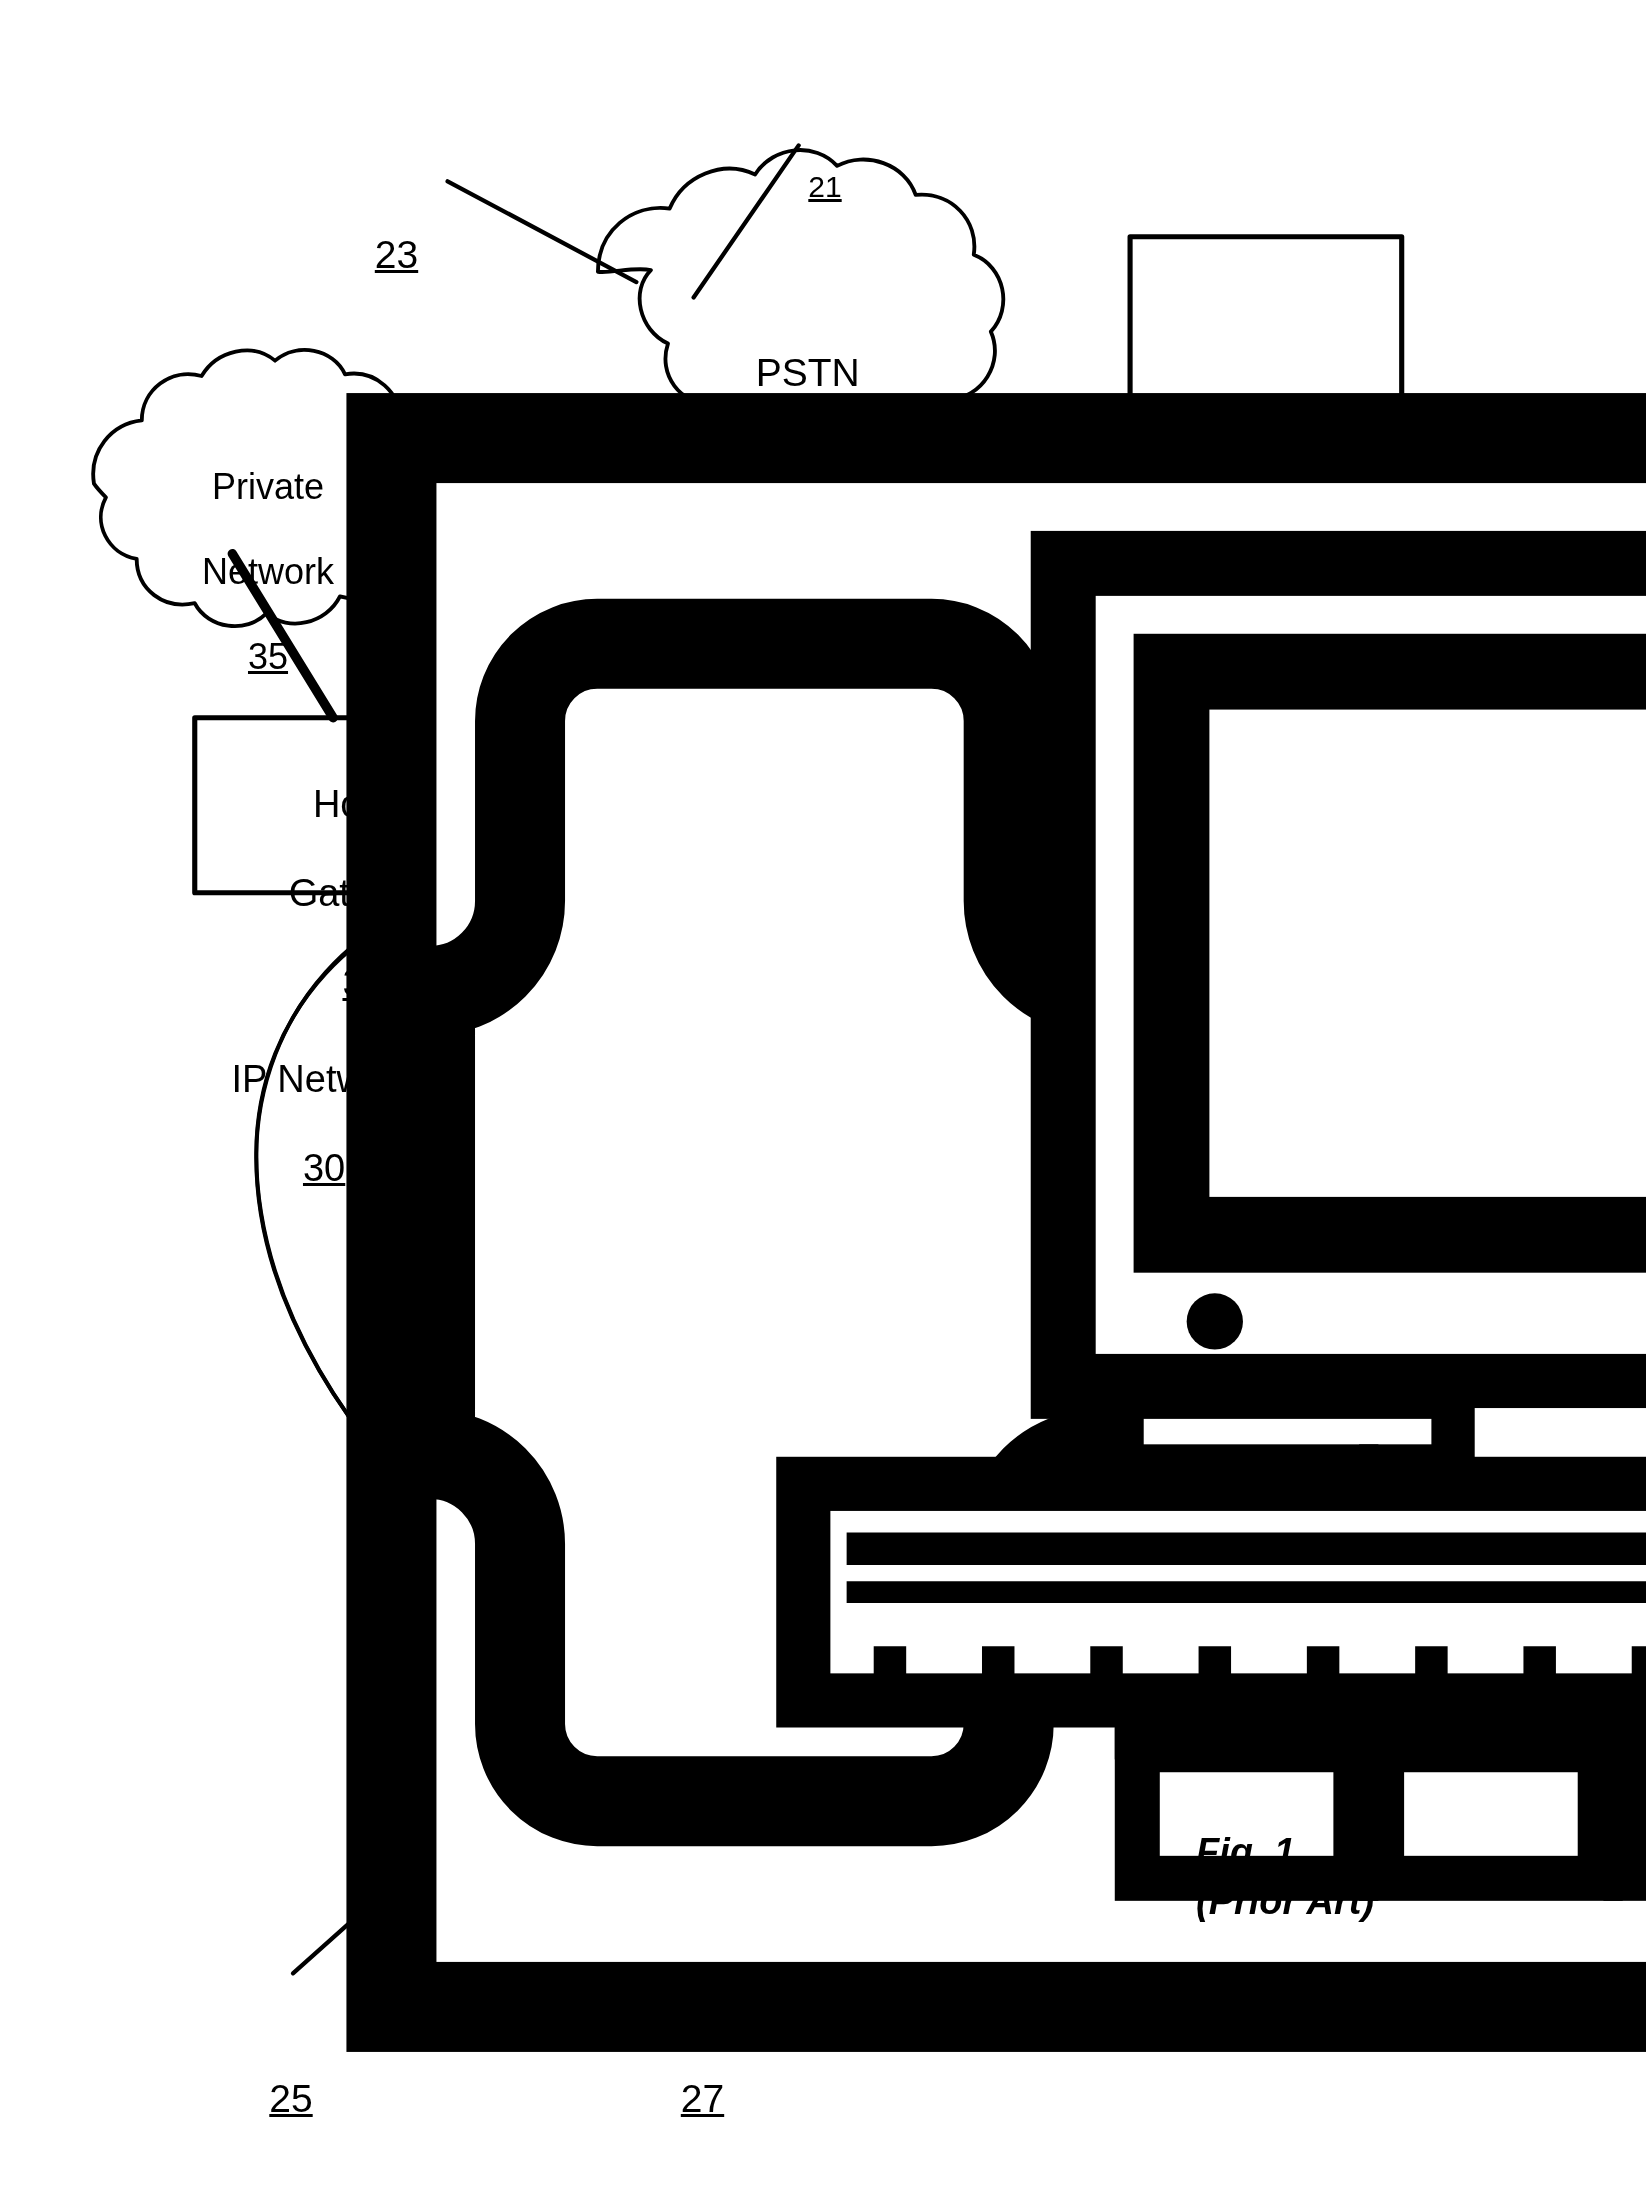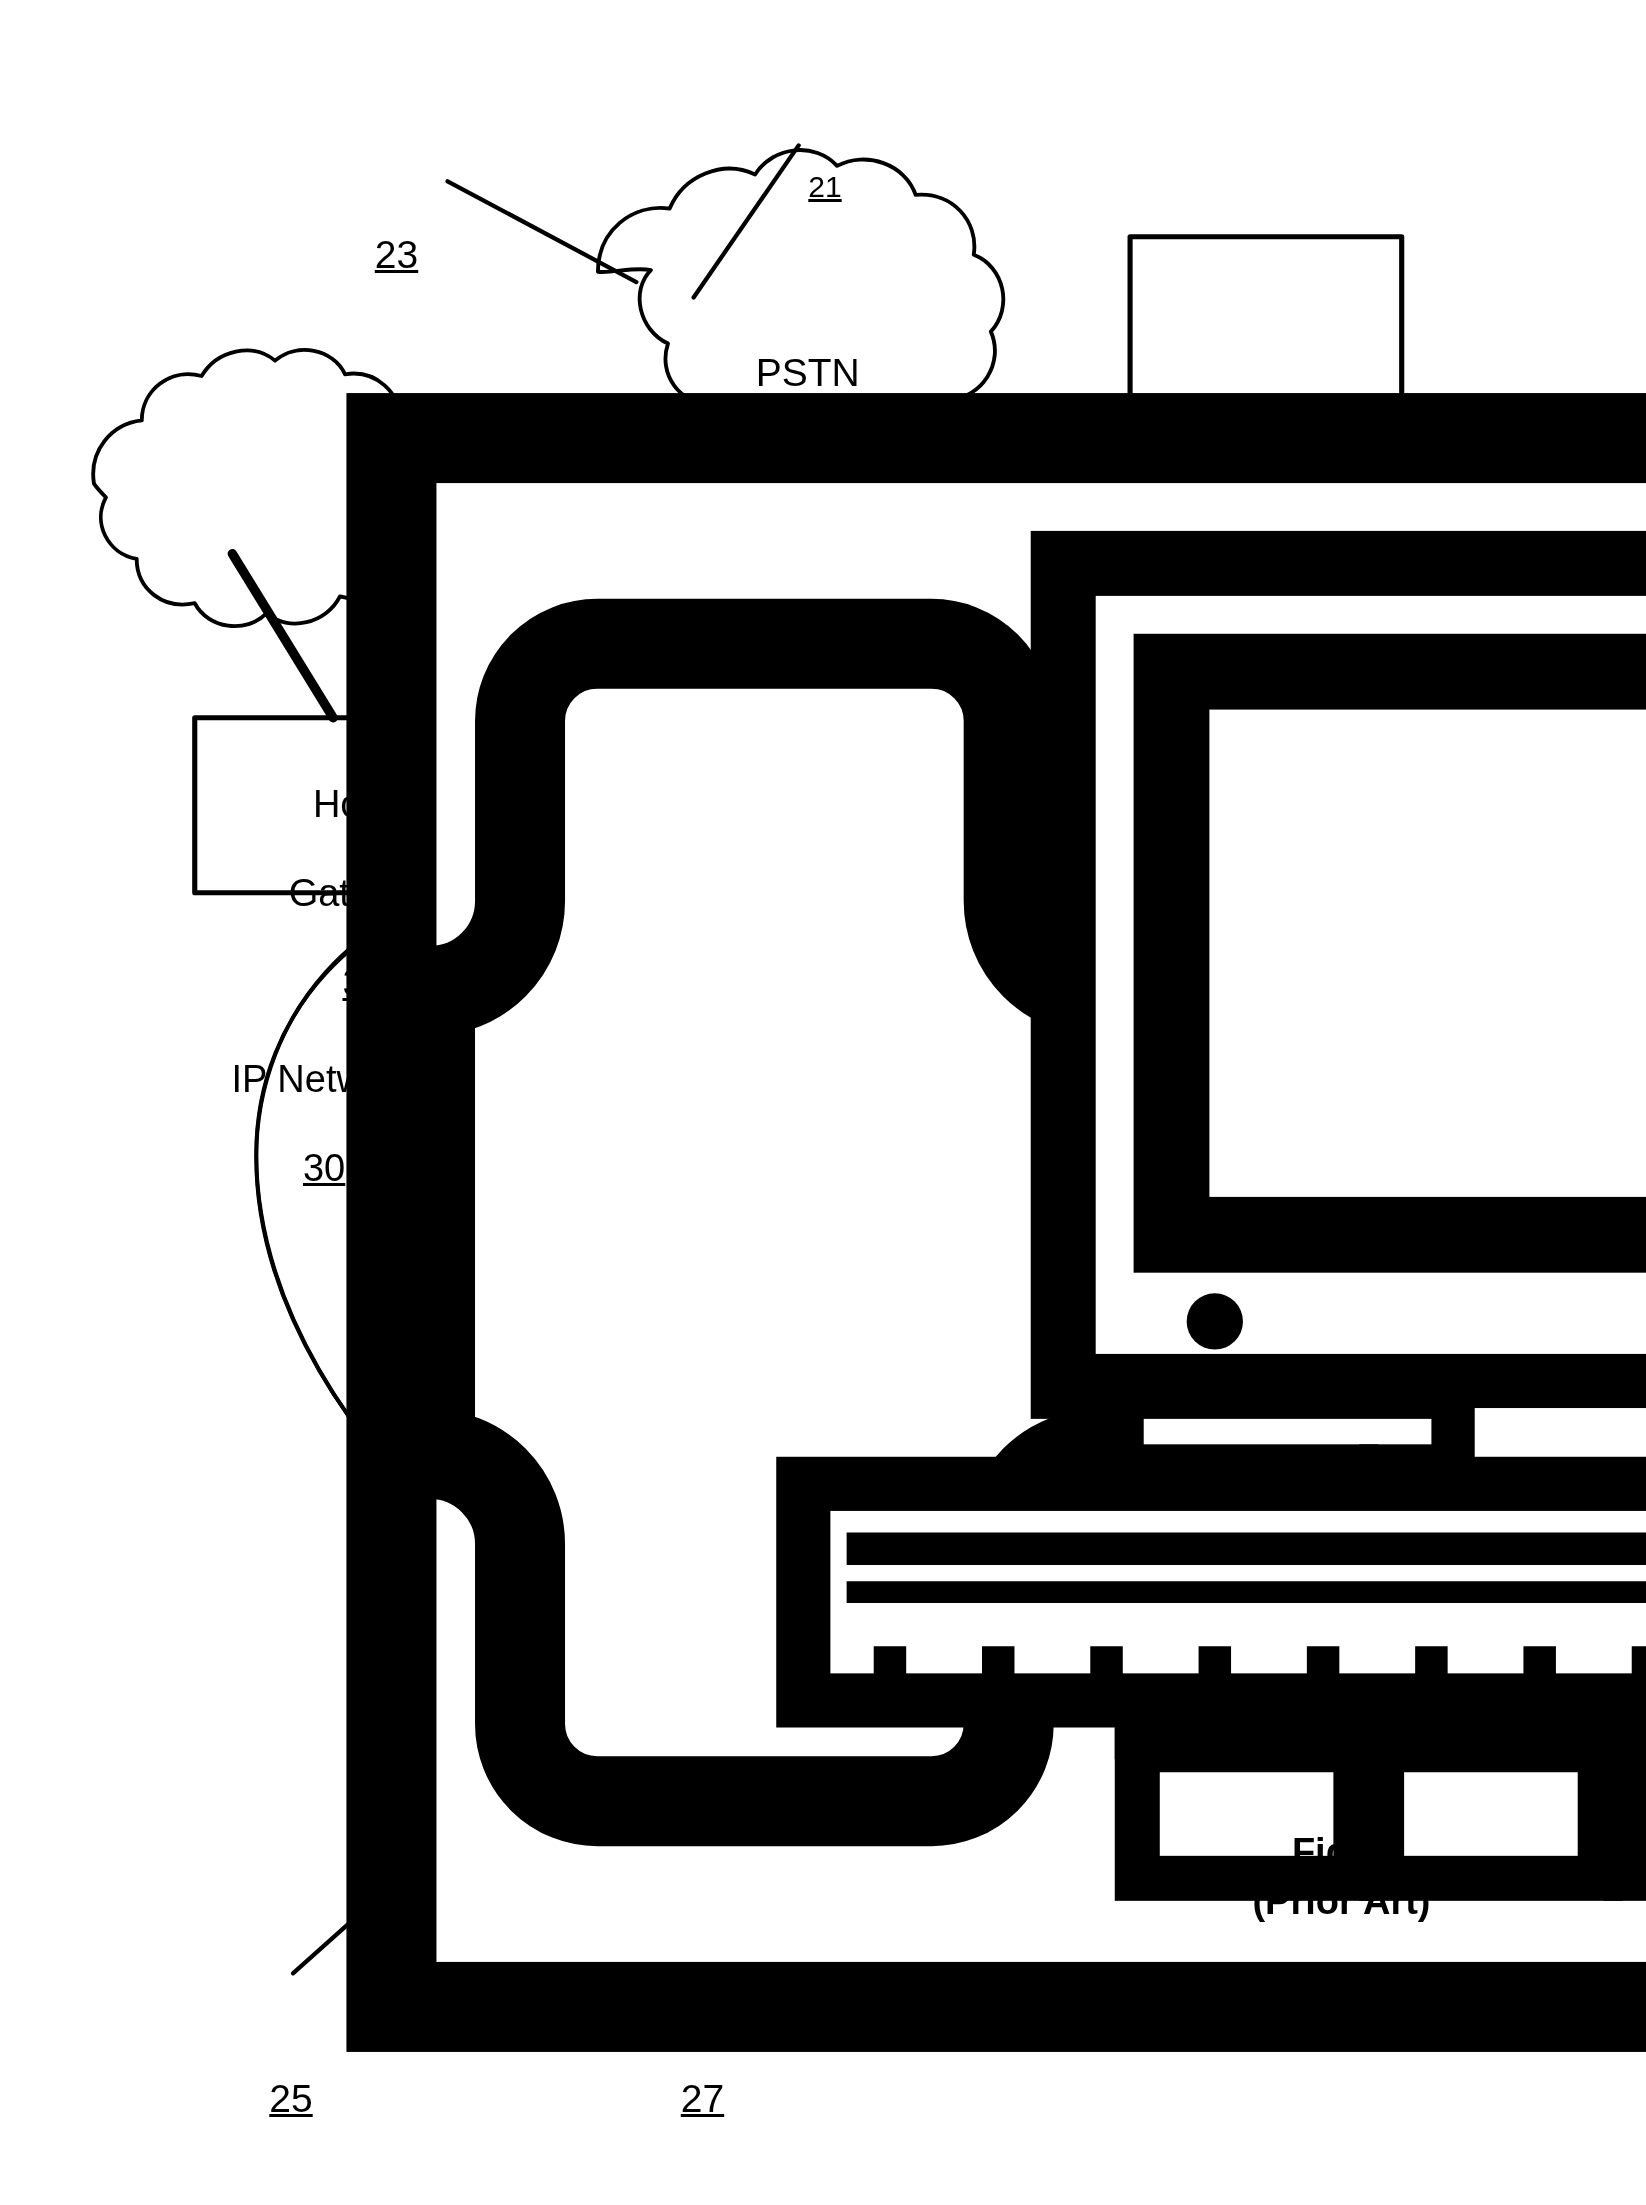--- a/index.html
+++ b/index.html
@@ -1,21 +1,21 @@
 <!DOCTYPE html>
 <html style="font-size:13.7px"><head>
 <meta charset="utf-8">
 <style>
   html,body{margin:0;padding:0;background:#ffffff;}
   body{font-family:"Liberation Sans", sans-serif;}
   #fig{position:relative;width:1646px;height:2205px;background:#fff;overflow:hidden;}
   #fig svg{position:absolute;left:0;top:0;width:1646px;height:2205px;}
   .lbl{position:absolute;text-align:center;color:#000;line-height:1.18;white-space:pre;}
   .n{ text-decoration:underline; }
-  .cap{position:absolute;font-weight:bold;text-align:center;line-height:1.3;}
+  .cap{position:absolute;font-weight:bold;text-align:left;line-height:1.3;font-style:italic;}
 </style>
 </head>
 <body>
 
 <div id="fig">
 
   <svg viewBox="0 0 1927 2581" xmlns="http://www.w3.org/2000/svg">
     <g fill="none" stroke="#000" stroke-linecap="round" stroke-linejoin="round">
 
       <path stroke-width="4.5" fill="#fff" d="
@@ -132,20 +132,25 @@
       <path stroke-width="4" fill="none" d="M 940 928 C 916 928, 898 938, 888 960"></path>
 
     </g>
   </svg>
 
   <div class="lbl" style="left:658px;top:304px;width:256px;font-size:39px;">
     <span>PSTN</span><br>
     <span class="n">22</span>
   </div>
 
+  <div class="lbl" style="left:120px;top:424px;width:256px;font-size:36px;">
+    <span>Private</span><br>
+    <span>Network</span><br>
+    <span class="n">35</span>
+  </div>
 
   <div class="lbl" style="left:162px;top:1012px;width:282px;font-size:38px;">
     <span>IP Network</span><br>
     <span class="n">30</span>
   </div>
 
   <div class="lbl" style="left:386px;top:1673px;width:256px;font-size:39px;">
     <span>PSTN</span><br>
     <span class="n">24</span>
   </div>

